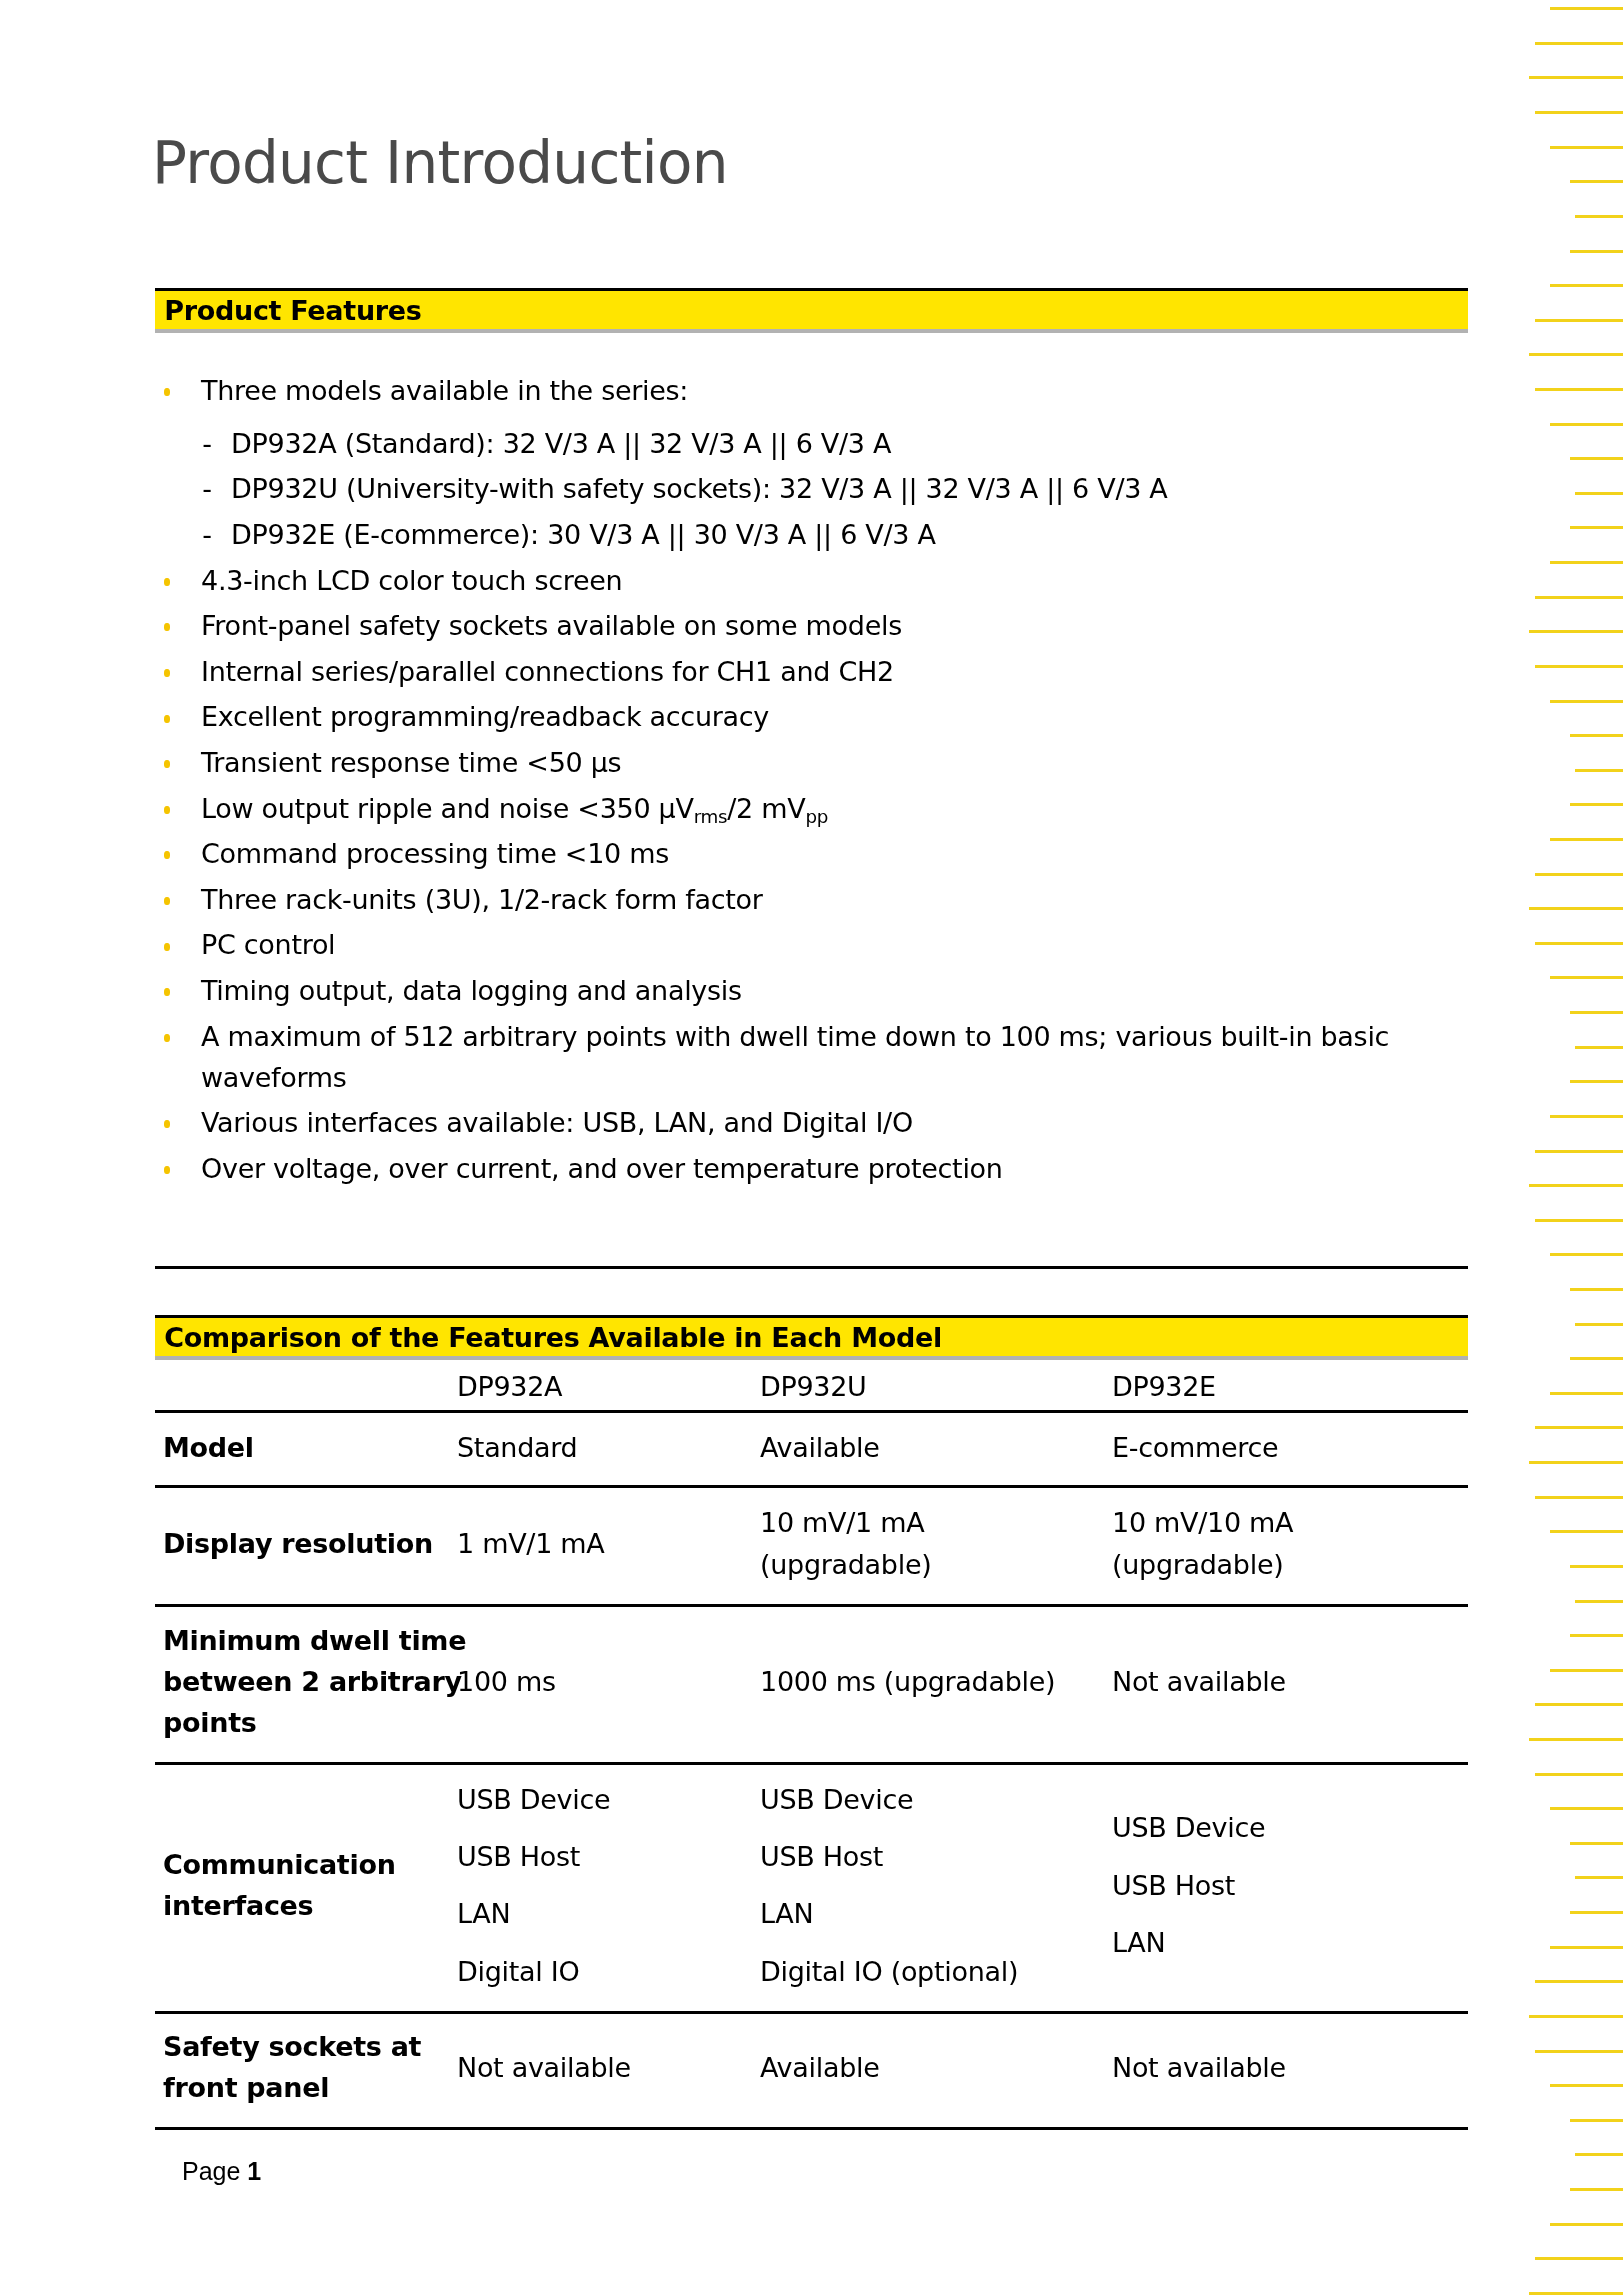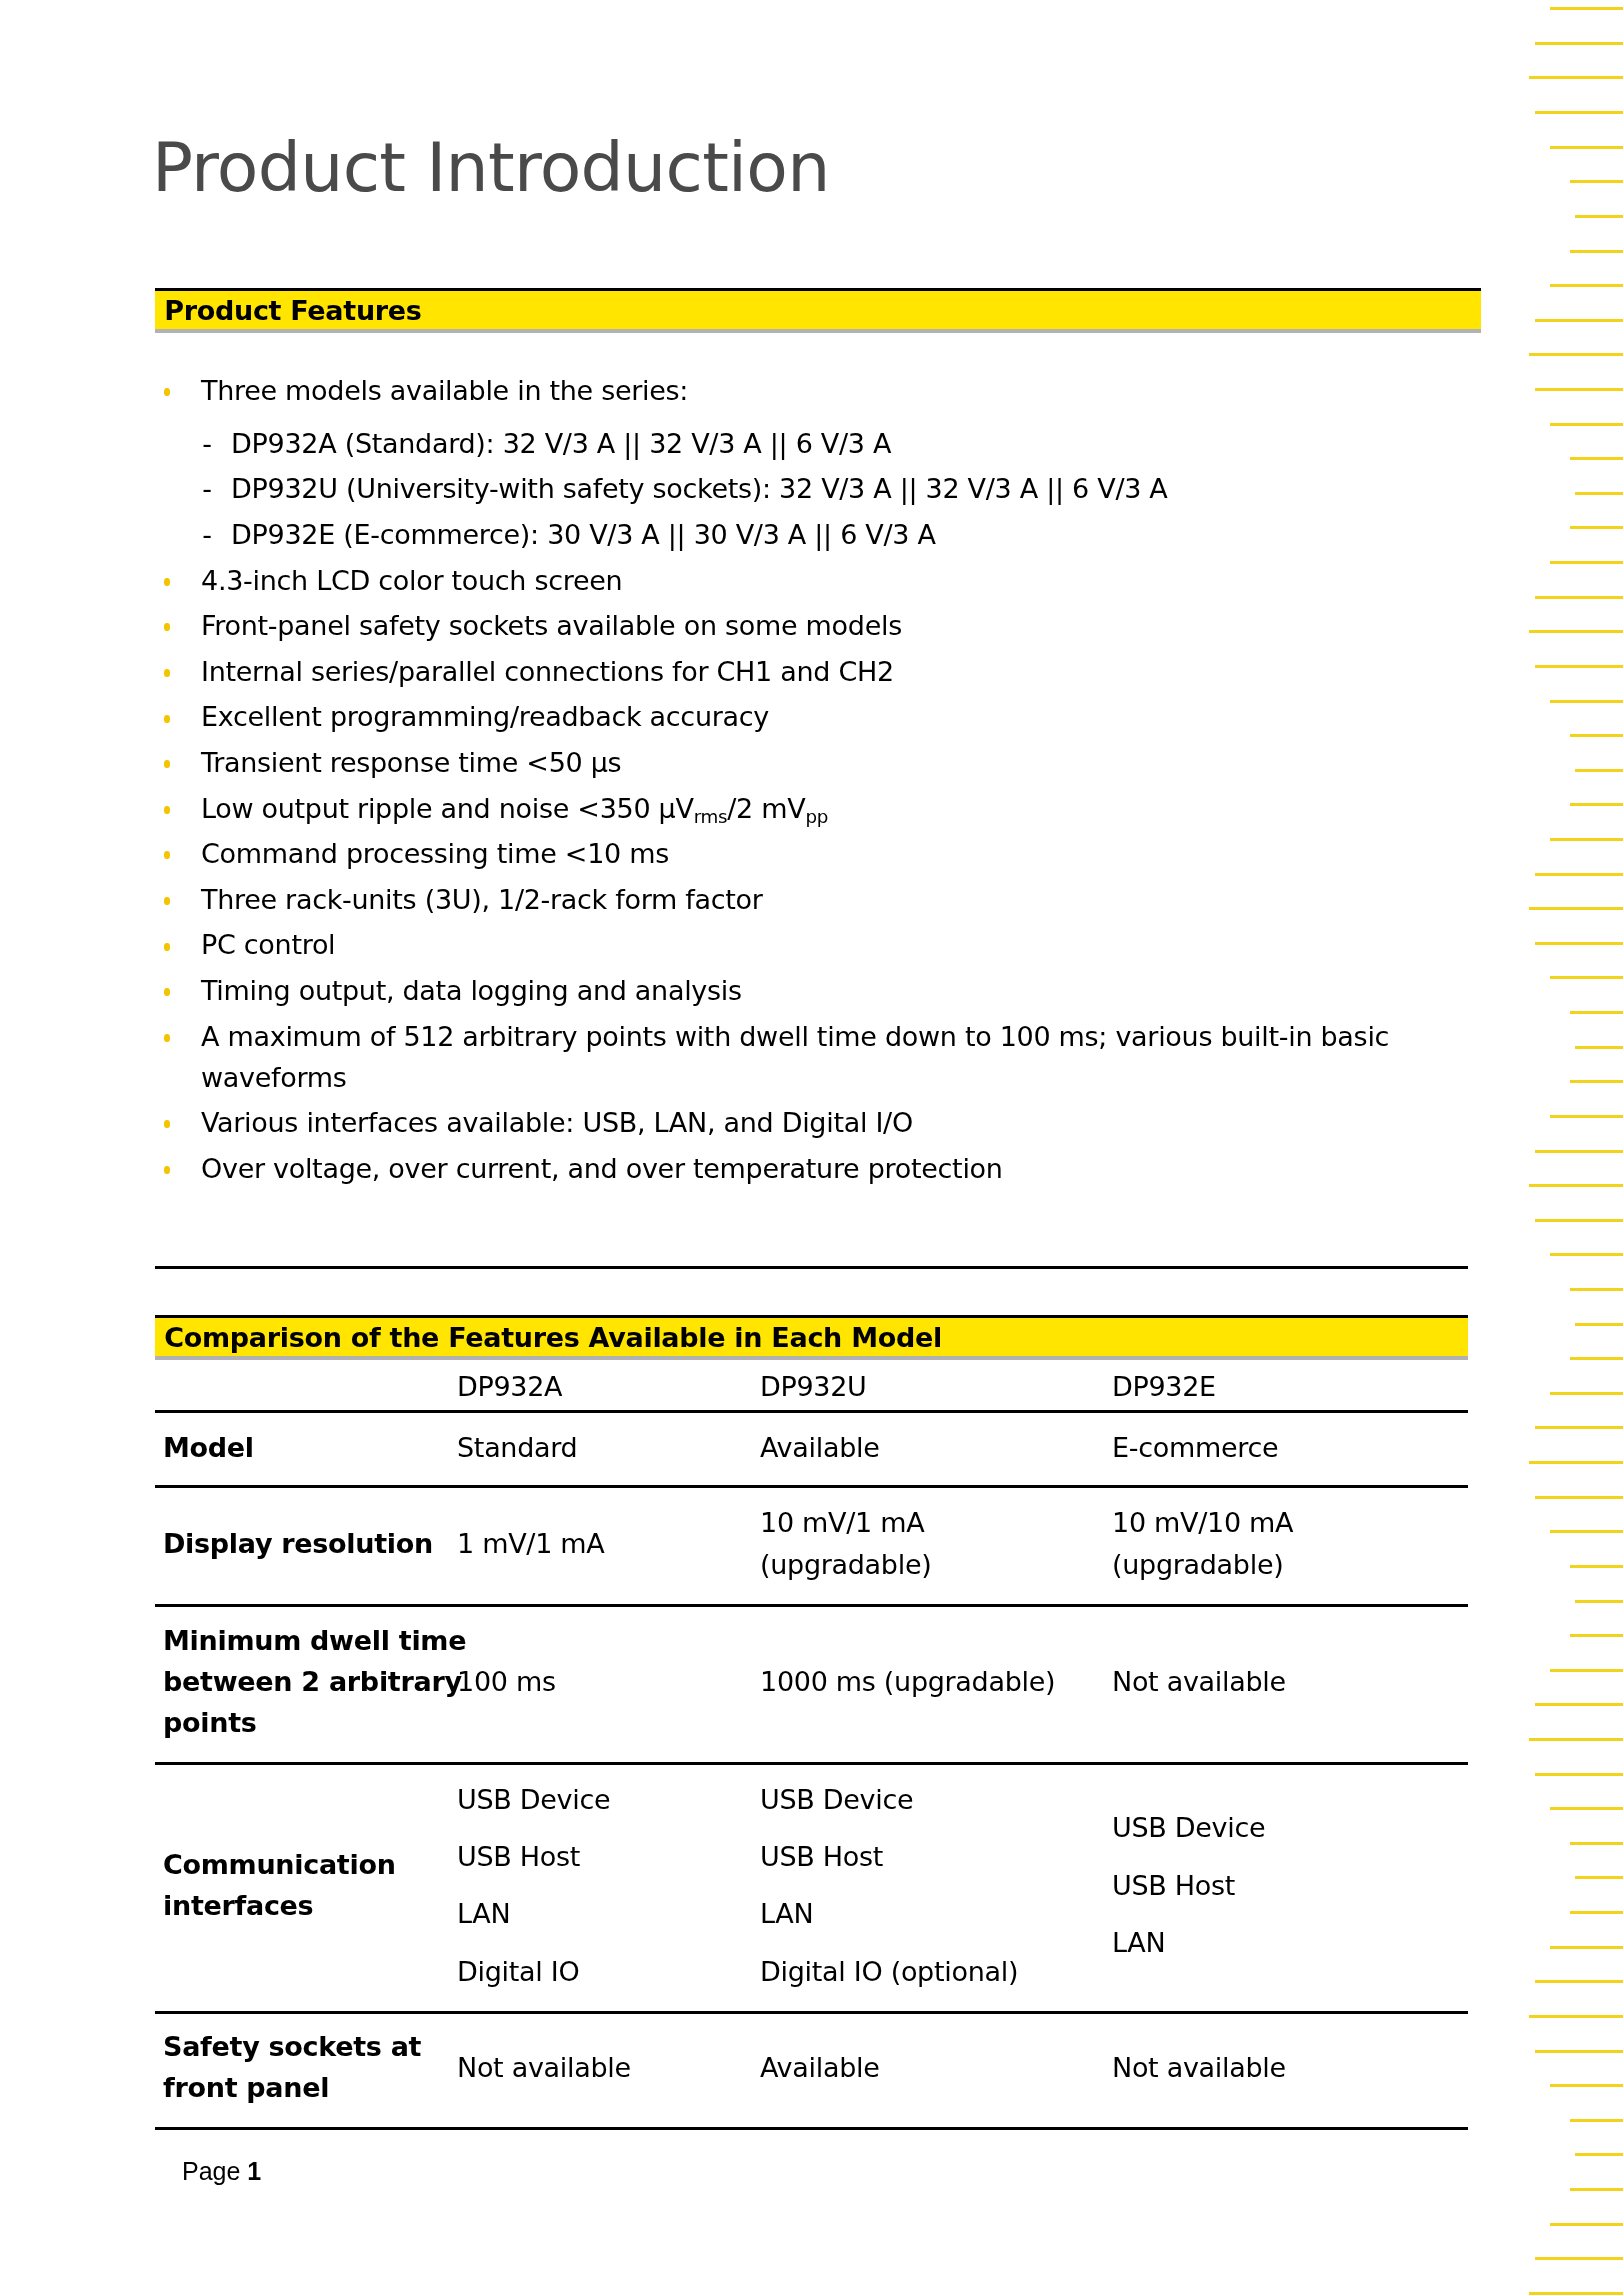--- a/index.html
+++ b/index.html
@@ -3,21 +3,21 @@
 <meta charset="utf-8">
 <style>
   html, body { margin: 0; padding: 0; }
   body {
     width: 1623px; height: 2295px; position: relative; overflow: hidden;
     background: #ffffff; color: #000000;
     font-family: "DejaVu Sans", sans-serif;
   }
   .page-title {
     position: absolute; left: 152px; top: 134px;
-    font-size: 68px; color: #4a4a4a; font-weight: normal;
+    font-size: 58px; color: #4a4a4a; font-weight: normal;
     letter-spacing: -0.7px; white-space: nowrap; line-height: 1;
   }
   .section-bar {
     position: absolute; left: 155px; width: 1313px;
     border-top: 3.3px solid #000; background: #ffe500;
     height: 38px; border-bottom: 4.6px solid #b2b2b2;
     box-sizing: content-box;
   }
   .section-bar span {
     position: absolute; left: 9.2px; top: 3.9px;
@@ -41,21 +41,21 @@
   .c0 { left: 163px; font-weight: bold; } .c1 { left: 457px; } .c2 { left: 760px; } .c3 { left: 1112px; }
   .page-num { position: absolute; left: 182px; top: 2157px; font-family: "Liberation Sans", sans-serif; font-size: 25px; }
   .page-num b { font-weight: bold; }
   .stripe { position: absolute; right: 0; height: 2.6px; background: #f2d21b; }
 </style>
 </head>
 <body>
 
 <div class="page-title">Product Introduction</div>
 
-<div class="section-bar" style="top:288px;padding-left:13px;">
+<div class="section-bar" style="top:288px;">
   <span>Product Features</span>
 </div>
 
 <ul class="features">
   <li class="feat">
     <span class="bullet"></span>
     <span>Three models available in the series:</span>
     <ul class="sub">
       <li><span class="dash">-</span><span>DP932A (Standard): 32 V/3 A || 32 V/3 A || 6 V/3 A</span></li>
       <li><span class="dash">-</span><span>DP932U (University-with safety sockets): 32 V/3 A || 32 V/3 A || 6 V/3 A</span></li>

